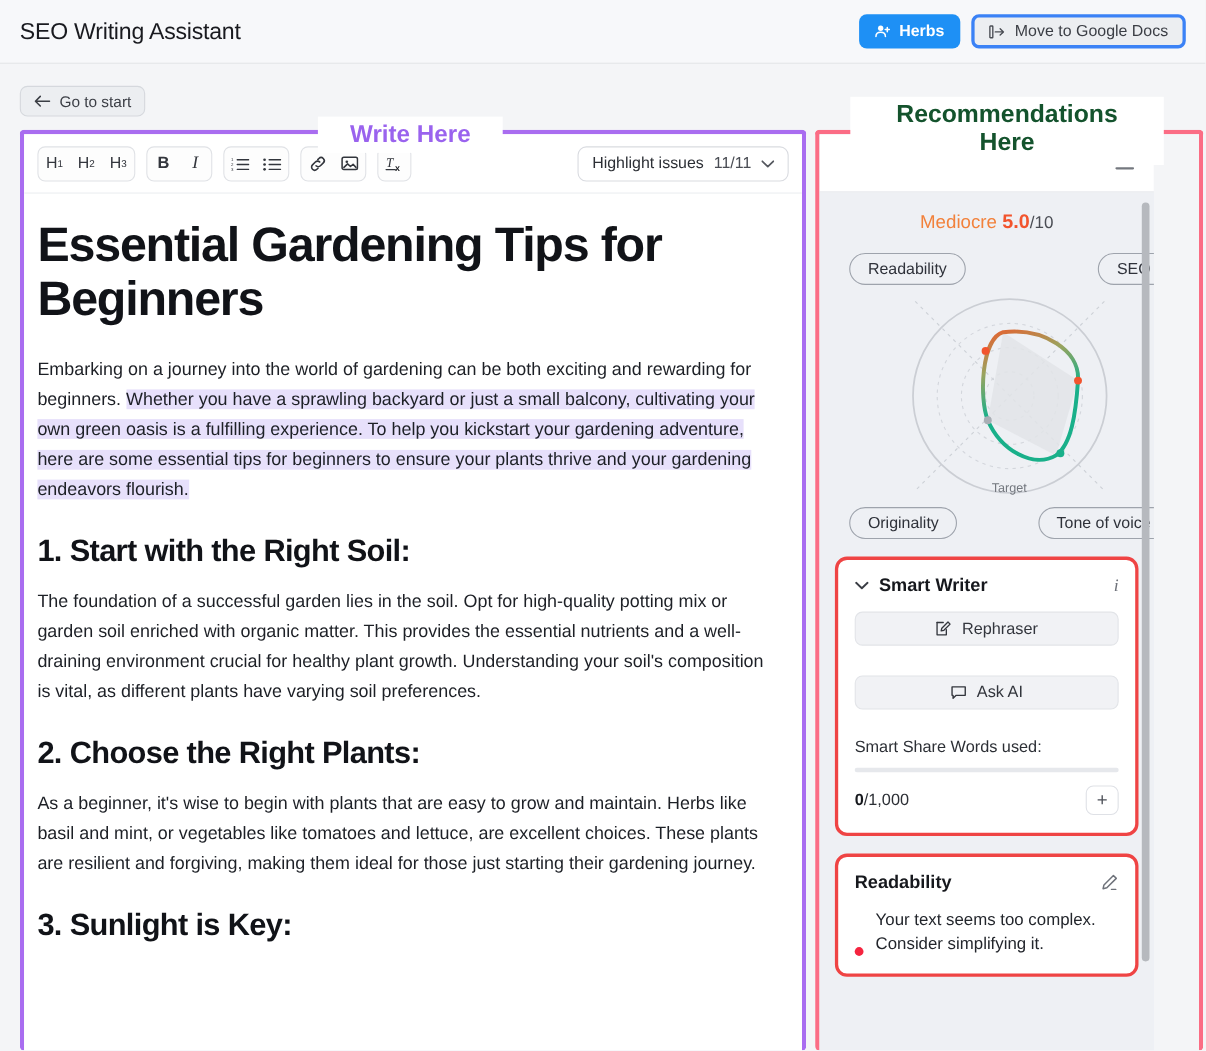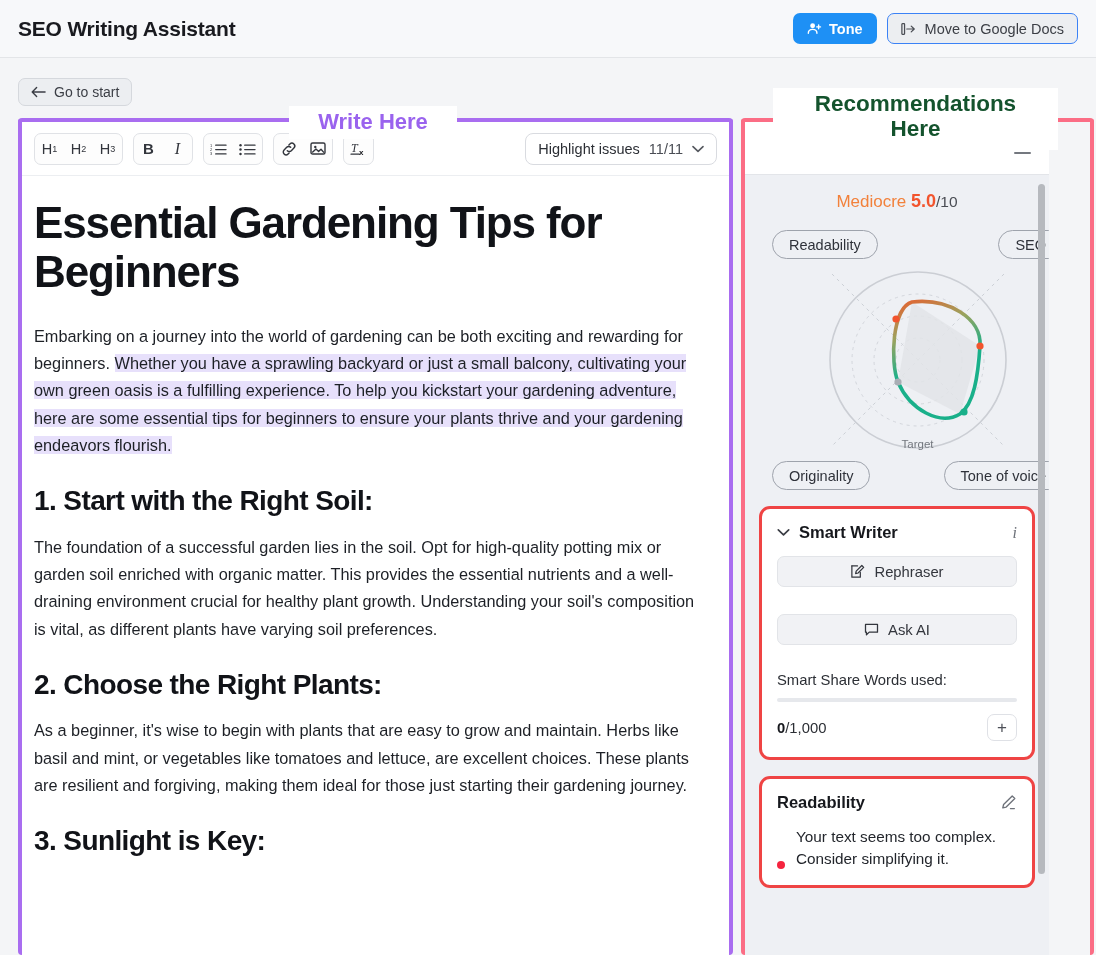--- a/index.html
+++ b/index.html
@@ -10,31 +10,31 @@
     overflow: hidden;
   }
   .app { position: relative; width: 1096px; height: 955px; background:#f4f5f7; }
 
   
   .header {
     position:absolute; top:0; left:0; width:1096px; height:58px;
     background:#f7f8fa; border-bottom:1px solid #e3e5e8;
     display:flex; align-items:center; padding:0 18px;
   }
-  .app-title { font-size:21px; font-weight:bold; color:#191a1f; letter-spacing:-0.2px; }
+  .app-title { font-size:21px; font-weight:normal; color:#191a1f; letter-spacing:-0.2px; }
   .header-actions { margin-left:auto; display:flex; align-items:center; gap:10px; }
   .btn-share {
     display:flex; align-items:center; gap:7px;
     background:#1e90f5; color:#fff; border:none; border-radius:7px;
     height:31px; padding:0 14px; font-size:14.5px; font-weight:bold;
     font-family:"Liberation Sans", sans-serif; cursor:pointer;
   }
   .btn-gdocs {
     display:flex; align-items:center; gap:8px;
-    background:#eceef1; color:#3b3e45; border:1px solid #3b82f6; border-radius:7px;
+    background:#eceef1; color:#3b3e45; border:3px solid #3b82f6; border-radius:7px;
     height:31px; padding:0 13px; font-size:14.5px;
     font-family:"Liberation Sans", sans-serif; cursor:pointer;
   }
 
   
   .subbar { position:absolute; top:58px; left:0; width:1096px; height:60px; }
   .btn-gotostart {
     position:absolute; left:18px; top:20px;
     display:flex; align-items:center; gap:8px;
     background:#eceef1; color:#3b3e45; border:1px solid #d5d8dd; border-radius:7px;
@@ -199,21 +199,21 @@
     <div class="app-title">SEO Writing Assistant</div>
     <div class="header-actions">
       <button class="btn-share">
         <span>
           <svg width="15" height="15" viewBox="0 0 16 16" fill="none">
             <circle cx="6" cy="5" r="2.6" fill="#fff"></circle>
             <path d="M1.4 13c0-2.6 2.1-4.1 4.6-4.1s4.6 1.5 4.6 4.1" stroke="#fff" stroke-width="1.5" fill="none" stroke-linecap="round"></path>
             <path d="M12.4 4.3v4M10.4 6.3h4" stroke="#fff" stroke-width="1.5" stroke-linecap="round"></path>
           </svg>
         </span>
-        <span>Tone</span>
+        <span>Herbs</span>
       </button>
       <button class="btn-gdocs">
         <span>
           <svg width="16" height="14" viewBox="0 0 18 14" fill="none">
             <rect x="1" y="1" width="3" height="12" rx="0.6" stroke="#4a4d54" stroke-width="1.4"></rect>
             <path d="M6.5 7h8M11.5 3.8 14.9 7l-3.4 3.2" stroke="#4a4d54" stroke-width="1.4" stroke-linecap="round" stroke-linejoin="round"></path>
           </svg>
         </span>
         <span>Move to Google Docs</span>
       </button>

